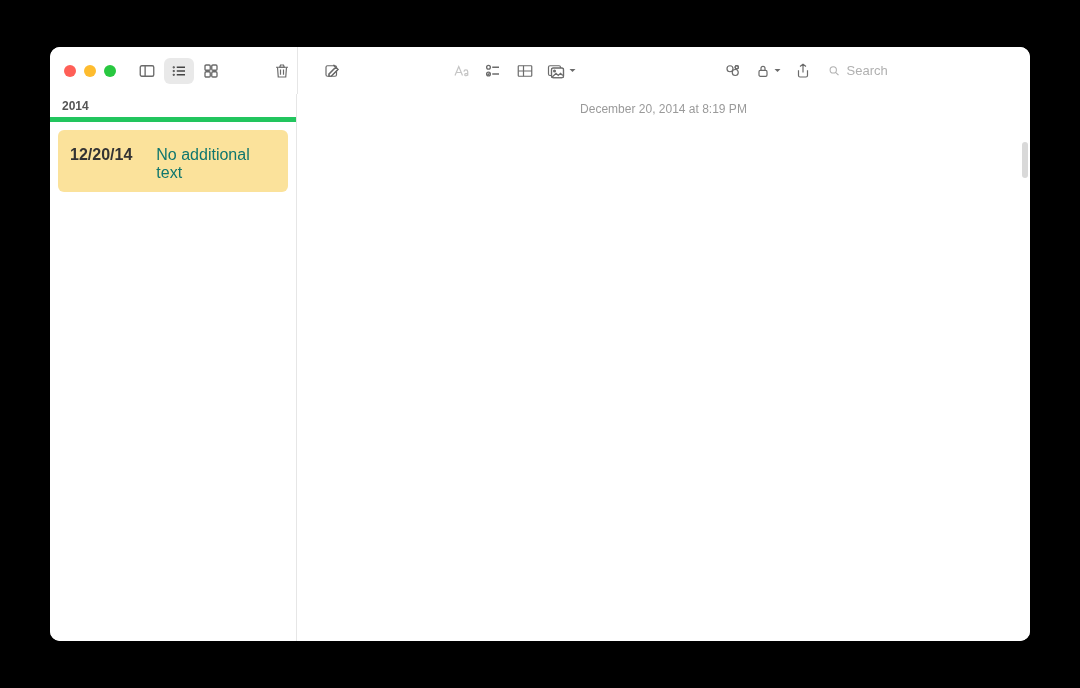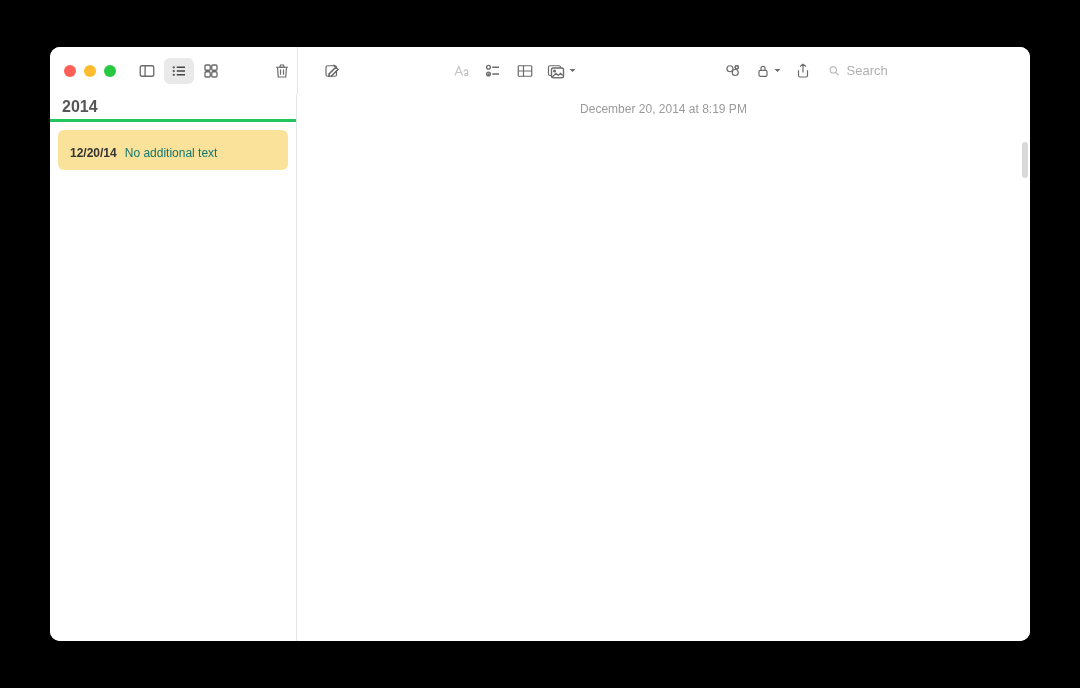--- a/index.html
+++ b/index.html
@@ -115,24 +115,24 @@
       border-right: 1px solid #e6e6e6;
       display: flex;
       flex-direction: column;
       background: #fff;
     }
     .section-header {
       height: 28px;
       display: flex;
       align-items: center;
       padding: 0 12px;
-      font-size: 16px;
+      font-size: 12px;
       font-weight: 600;
       color: #555;
-      border-bottom: 3px solid #22c55e;
+      border-bottom: 5px solid #22c55e;
     }
     .note-list {
       padding: 8px;
     }
     .note-item {
       background: #fbe29b;
       border-radius: 6px;
       padding: 10px 12px 10px 12px;
       cursor: default;
     }
@@ -142,22 +142,22 @@
       line-height: 1;
       margin-bottom: 6px;
     }
     .apple-glyph {
       font-family: -apple-system, BlinkMacSystemFont, sans-serif;
       font-size: 11px;
       color: #333;
     }
     .note-meta {
       display: flex;
-      gap: 8px;
-      font-size: 12px;
+      gap: 24px;
+      font-size: 16px;
     }
     .note-date { font-weight: 600; color: #333; }
     .note-snippet { color: #0f766e; }
     .editor {
       flex: 1;
       display: flex;
       flex-direction: column;
       background: #fff;
     }
     .editor-datestamp {

